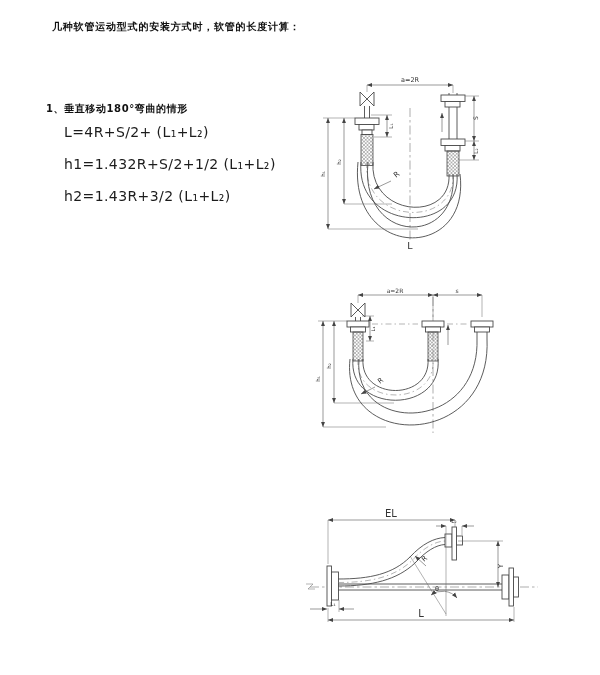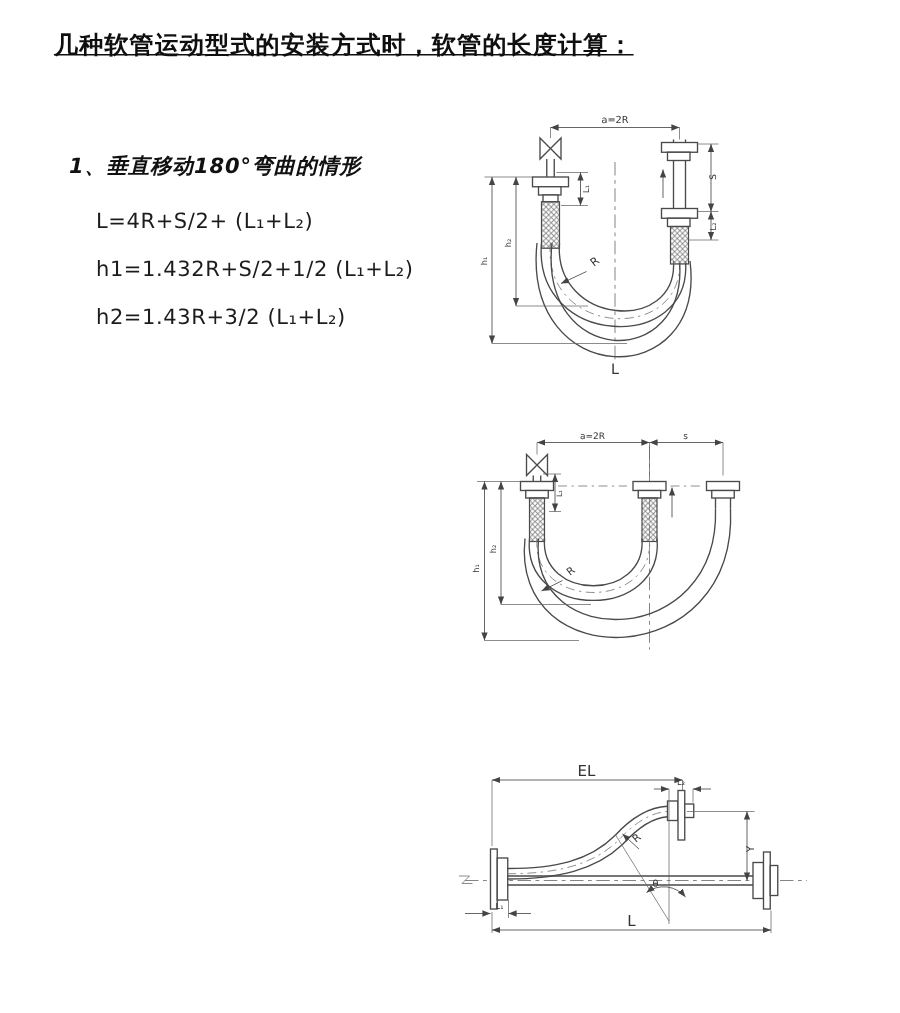--- a/index.html
+++ b/index.html
@@ -2,26 +2,26 @@
 <html><head>
 <meta charset="utf-8">
 <style>
   html,body{margin:0;padding:0;}
   body{background:#ffffff;}
   .page{
     position:relative; width:600px; height:675px; background:#fff; overflow:hidden;
     font-family:"DejaVu Sans","Liberation Sans",sans-serif; color:#1a1a1a;
   }
   .title{
-    position:absolute; left:36px; top:20px; font-size:16px; font-weight:bold;
-    letter-spacing:0.8px; color:#0f0f0f; white-space:nowrap;text-decoration:underline;
+    position:absolute; left:52px; top:20px; font-size:10px; font-weight:bold;
+    letter-spacing:0.8px; color:#0f0f0f; white-space:nowrap;
   }
   .section{ position:absolute; left:46px; }
-  .sec-heading{ font-size:14px; font-weight:bold; color:#111; letter-spacing:0.6px; white-space:nowrap;font-style:italic; }
-  .formulas{ margin-left:18px; margin-top:12px; }
+  .sec-heading{ font-size:10px; font-weight:bold; color:#111; letter-spacing:0.6px; white-space:nowrap; }
+  .formulas{ margin-left:18px; margin-top:0; }
   .formula{ font-size:14px; line-height:32px; color:#1c1c1c; letter-spacing:0.4px; white-space:nowrap; }
   .diag{ position:absolute; }
   .diag svg text{ font-family:"DejaVu Sans","Liberation Sans",sans-serif; fill:#333; }
   .obj{ stroke:#4a4a4a; stroke-width:0.9; fill:none; }
   .objf{ stroke:#4a4a4a; stroke-width:0.9; fill:#ffffff; }
   .dim{ stroke:#555; stroke-width:0.6; fill:none; }
   .thin{ stroke:#666; stroke-width:0.5; fill:none; }
   .cl{ stroke:#777; stroke-width:0.6; fill:none; stroke-dasharray:9 3 2.5 3; }
   .dashc{ stroke:#6a6a6a; stroke-width:0.5; fill:none; stroke-dasharray:6 3 1.5 3; }
 </style>

